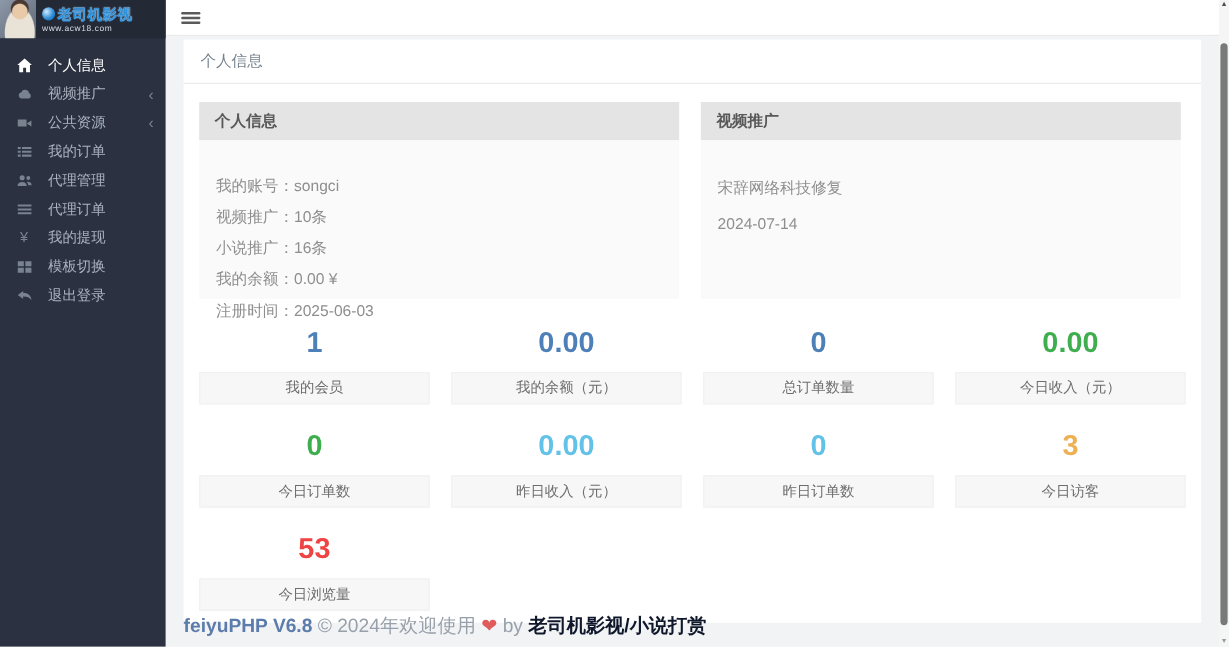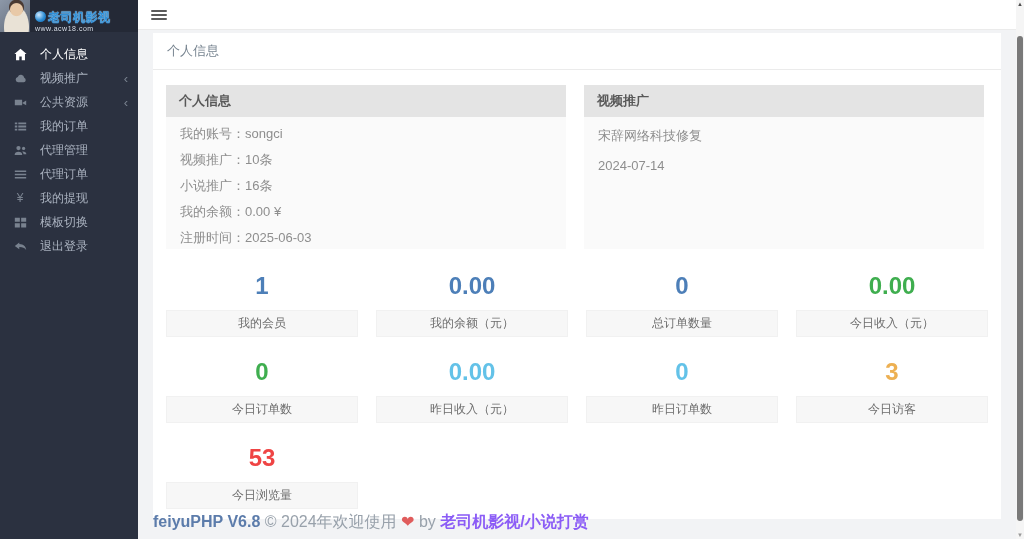--- a/index.html
+++ b/index.html
@@ -1,21 +1,21 @@
 <!DOCTYPE html>
 <html><head>
 <meta charset="utf-8">
 <style>
   * { margin:0; padding:0; box-sizing:border-box; }
   html,body { width:1024px; height:539px; overflow:hidden; }
   body { font-family:"Liberation Sans","DejaVu Sans",sans-serif; background:#f2f3f5; position:relative; }
 
   
   .sidebar { position:absolute; left:0; top:0; width:138px; height:539px; background:#2b3140; z-index:5; }
-  .logo-bar { height:32px; background:#242936; display:flex; align-items:flex-end; overflow:hidden; }
+  .logo-bar { height:32px; background:#242936; display:flex; align-items:center; overflow:hidden; }
   .avatar { width:30px; height:32px; flex:0 0 30px;
             background:
               radial-gradient(circle at 55% 30%, #e8c9a8 0 6px, transparent 7px),
               radial-gradient(circle at 55% 22%, #4a3a33 0 7px, transparent 8px),
               radial-gradient(ellipse at 55% 85%, #e9e2d6 0 12px, transparent 13px),
               linear-gradient(135deg,#8d98a8,#5d6675); }
   .logo-text-wrap { margin-left:5px; line-height:1; }
   .logo-swirl { display:inline-block; width:11px; height:11px; border-radius:50%;
                 background:radial-gradient(circle at 35% 35%, #cfe9ff, #2f8fd6 55%, #0b5fa8);
                 vertical-align:-1px; margin-right:2px; }
@@ -42,34 +42,34 @@
   .hamburger span { display:block; height:2px; background:#5a5a5a; margin:2px 0; border-radius:1px; }
 
   .content { position:absolute; top:33px; left:15px; right:15px; }
   .card { background:#ffffff; min-height:469px; }
   .card-title { font-size:13px; color:#76838f; padding:9px 14px; border-bottom:1px solid #ebebeb; }
   .card-body { padding:15px 13px 10px 13px; }
 
   .panels { display:flex; gap:18px; }
   .panel { width:400px; }
   .panel-header { background:#e4e4e4; color:#585858; font-size:13px; font-weight:bold; padding:7px 13px; }
-  .panel-body { background:#fafafa; height:132px; padding:4px 14px; font-size:13px; color:#8e8e8e; }
+  .panel-body { background:#fafafa; height:132px; padding:25px 14px; font-size:13px; color:#8e8e8e; }
   .profile-row { line-height:26px; }
   .ann-row { display:flex; justify-content:space-between; line-height:30px; cursor:pointer;flex-direction:column; }
 
   .stats { margin-top:14px; display:grid; grid-template-columns:repeat(4,1fr); column-gap:18px; row-gap:12px; }
   .stat-num { text-align:center; font-size:24px; font-weight:bold; padding:9px 0 10px; }
   .stat-lbl { background:#f7f7f7; border:1px solid #f1f1f1; text-align:center;
               font-size:12px; color:#6d6d6d; padding:4px 0; }
 
   .footer { position:absolute; left:153px; right:23px; top:512px; display:flex;
             justify-content:flex-start; font-size:16px; color:#98a1ab; }
   .brand { color:#5c7cab; font-weight:bold; }
   .heart { color:#e05c5c; }
-  .footer-link { color:#8b5cf6; font-weight:bold; text-decoration:none; cursor:pointer; }
+  .footer-link { color:#0f172a; font-weight:bold; text-decoration:none; cursor:pointer; }
 
   
   .scrollbar { position:absolute; right:0; top:0; width:8px; height:539px; background:#f5f5f5; z-index:10; }
   .sb-up { position:absolute; top:1px; left:0; width:8px; text-align:center; font-size:6px; color:#4d4d4d; }
   .sb-thumb { position:absolute; top:36px; bottom:18px; left:1px; width:6px; background:#797979; border-radius:3px; }
   .sb-down { position:absolute; bottom:1px; left:0; width:8px; text-align:center; font-size:6px; color:#9a9a9a; }
 </style>
 </head>
 <body>
 

